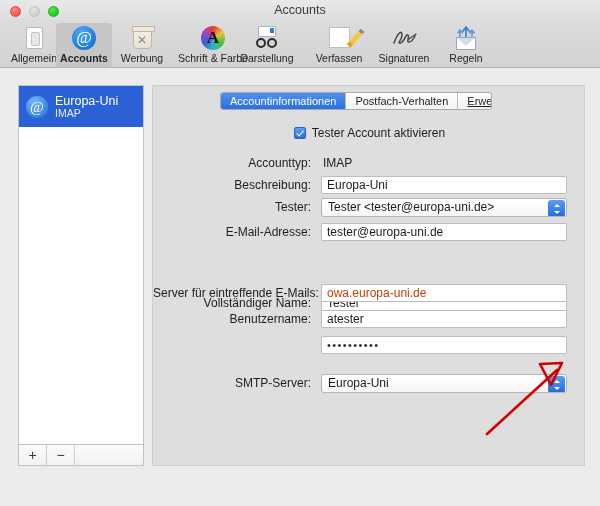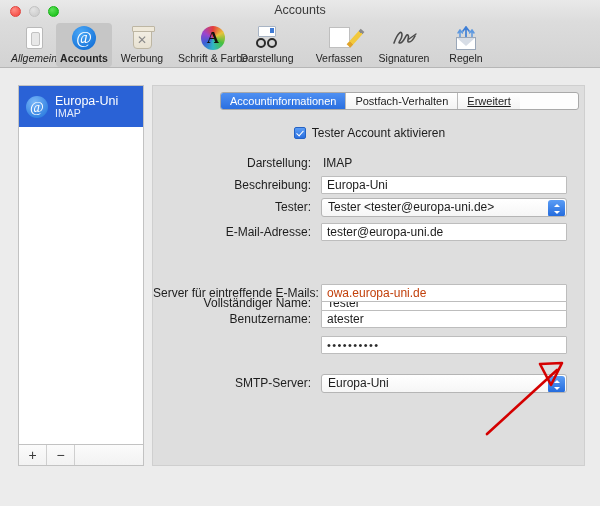--- a/index.html
+++ b/index.html
@@ -157,21 +157,21 @@
   .lf-rest { flex: 1; }
 
   
   .panel {
     position: absolute; left: 152px; top: 17px; width: 433px; height: 381px;
     background: #dedede; border: 1px solid #cfcfcf;
   }
 
   
   .tabs {
-    position: absolute; left: 67px; top: 6px; width: 359px; height: 18px;
+    position: absolute; left: 67px; top: 6px; width: 272px; height: 18px;
     display: flex; border: 1px solid #a9a9a9; border-radius: 3px; overflow: hidden;
     background: #fdfdfd;
   }
   .tab {
     display: flex; align-items: center; justify-content: center;
     font-size: 11px; color: #1d1d1d; padding: 0 9px; border-right: 1px solid #b9b9b9;
     background: linear-gradient(to bottom, #ffffff, #f3f3f3); white-space: nowrap;
   }
   .tab:last-child { border-right: none; text-decoration: underline; }
   .tab.active {
@@ -245,21 +245,21 @@
 
   <div class="titlebar">
     <div class="traffic tl-close"></div>
     <div class="traffic tl-min"></div>
     <div class="traffic tl-max"></div>
     <div class="win-title">Accounts</div>
   </div>
 
   <div class="toolbar">
 
-    <div class="tb-item" style="left:4px;width:60px;font-style:italic;">
+    <div class="tb-item" style="left:4px;width:60px;">
       <div class="tb-icon">
           <div class="ic-general"></div>
         </div>
       <div class="tb-label">Allgemein</div>
     </div>
 
     <div class="tb-item selected" style="left:56px;width:56px;">
       <div class="tb-icon">
           <div class="ic-at">@</div>
         </div>
@@ -350,21 +350,21 @@
         <div class="tab">Postfach-Verhalten</div>
         <div class="tab">Erweitert</div>
       </div>
 
       <div class="cbrow">
         <div class="cbox"></div>
         <div class="cblabel">Tester Account aktivieren</div>
       </div>
 
       <div class="row" style="top:68px;">
-        <div class="rlabel">Darstellung:</div>
+        <div class="rlabel">Accounttyp:</div>
         <div class="rvalue-static">IMAP</div>
       </div>
 
       <div class="row" style="top:90px;">
         <div class="rlabel">Beschreibung:</div>
         <div class="field">Europa-Uni</div>
       </div>
 
       <div class="row" style="top:112px;">
         <div class="rlabel">Tester:</div>

